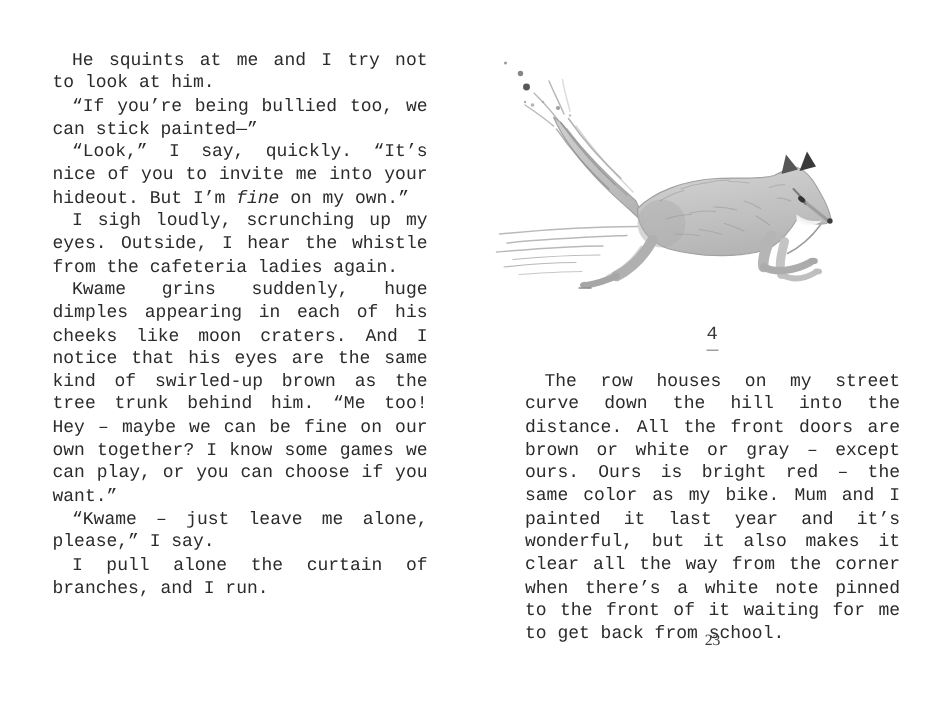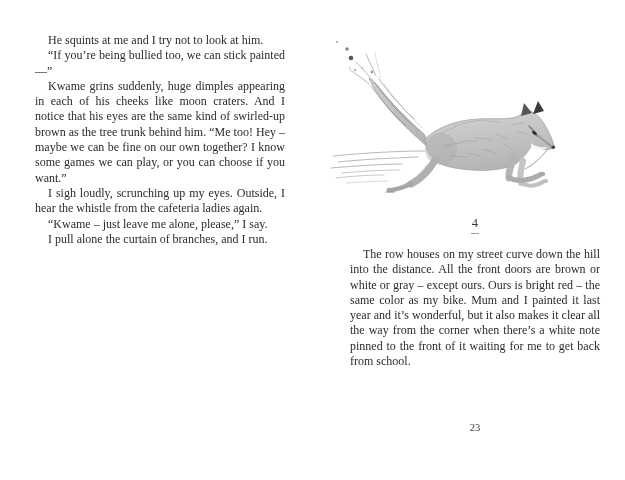--- a/index.html
+++ b/index.html
@@ -1,41 +1,42 @@
 <!DOCTYPE html>
 <html><head>
 <meta charset="utf-8">
 <style>
   html,body{margin:0;padding:0;}
   body{
     width:625px;height:480px;position:relative;background:#ffffff;
     font-family:"Liberation Serif","DejaVu Serif",serif;
     color:#2b2b2b;overflow:hidden;
   }
-  .textblock{position:absolute;font-size:12px;line-height:15.3px;text-align:justify;}
+  .textblock{position:absolute;font-size:12px;line-height:15.3px;text-align:justify;font-family:Liberation Mono, monospace;}
   .textblock p{margin:0;padding:0;}
   .textblock p.indent{text-indent:13px;}
   .left-block{left:35px;top:33px;width:250px;}
   .right-block{left:350px;top:216px;width:250px;}
   .chapter-head{text-align:center;margin-bottom:13px;}
   .chapter-number{font-size:12.5px;color:#3a3a3a;line-height:14px;letter-spacing:.5px;}
   .chapter-rule{width:8px;height:0;border-top:1px solid #9f9f9f;margin:3px auto 0 auto;}
   .page-number{position:absolute;left:350px;top:422px;width:250px;text-align:center;
     font-size:10.5px;color:#3a3a3a;}
   .fox-art{position:absolute;left:328px;top:22px;width:290px;height:195px;}
   em{font-style:italic;}
 </style>
 </head>
 <body>
 
 <div class="textblock left-block">
   <p class="indent">He squints at me and I try not to look at him.</p>
   <p class="indent">“If you’re being bullied too, we can stick painted—”</p>
+  <p class="indent"><span>“Look,” I say, quickly. “It’s nice of you to invite me into your hideout. But I’m </span><em>fine</em><span> on my own.”</span></p>
+  <p class="indent">I sigh loudly, scrunching up my eyes. Outside, I hear the whistle from the cafeteria ladies again.</p>
   <p class="indent">Kwame grins suddenly, huge dimples appearing in each of his cheeks like moon craters. And I notice that his eyes are the same kind of swirled-up brown as the tree trunk behind him. “Me too! Hey – maybe we can be fine on our own together? I know some games we can play, or you can choose if you want.”</p>
-  <p class="indent">I sigh loudly, scrunching up my eyes. Outside, I hear the whistle from the cafeteria ladies again.</p>
   <p class="indent">“Kwame – just leave me alone, please,” I say.</p>
   <p class="indent">I pull alone the curtain of branches, and I run.</p>
 </div>
 
 <svg class="fox-art" viewBox="0 0 290 195" xmlns="http://www.w3.org/2000/svg">
   <defs>
     <linearGradient id="bodyg" x1="0" y1="0" x2="0.3" y2="1">
       <stop offset="0" stop-color="#d4d4d4"></stop>
       <stop offset="1" stop-color="#b3b3b3"></stop>
     </linearGradient>

